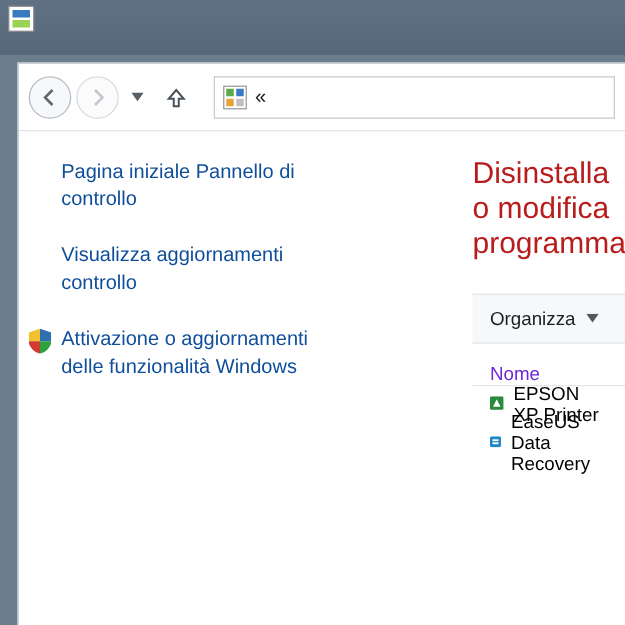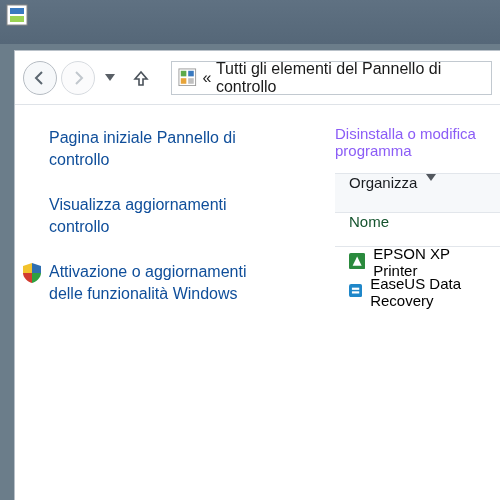--- a/index.html
+++ b/index.html
@@ -17,36 +17,36 @@
   .dropdown-caret { font-size: 12px; color: #595f66; padding: 0 6px; cursor: pointer; }
   .nav-up {
     width: 32px; height: 32px; display: flex; align-items: center; justify-content: center;
     font-size: 20px; color: #4a525a; cursor: pointer;
   }
   .addr {
     flex: 1; margin-left: 10px; height: 34px; border: 1px solid #c2c9d0;
     display: flex; align-items: center; padding: 0 6px; font-size: 16px; color: #1a1a1a; overflow: hidden;
   }
   .addr .crumb-icon { width: 20px; height: 20px; margin-right: 6px; display: inline-block; }
-  .content { display: flex; height: calc(100% - 54px); }
+  .content { display: flex; height: calc(100% - 54px); gap: 43px; }
   .sidebar { width: 280px; min-width: 280px; padding: 22px 16px 0 34px; }
   .sidebar a { display: block; color: #0f4e9a; font-size: 16px; line-height: 1.35; text-decoration: none; margin-bottom: 24px; cursor: pointer; }
   .with-shield { position: relative; }
   .shield { position: absolute; left: -26px; top: 2px; width: 18px; height: 20px; }
   .main { flex: 1; padding: 20px 0 0 40px; overflow: hidden; }
-  .main h1 { font-size: 15px; font-weight: 400; color: #8b5cf6; margin-bottom: 14px; }
+  .main h1 { font-size: 24px; font-weight: 400; color: #b91c1c; margin-bottom: 26px; }
   .main .desc { font-size: 15px; color: #222; margin-bottom: 40px; }
   .toolbar {
     height: 40px; border-top: 1px solid #e2e6eb; border-bottom: 1px solid #e2e6eb;
-    background: #f6f8fa; display: flex; padding: 0 14px; font-size: 15px; color: #1a1d21;
+    background: #f6f8fa; display: flex; align-items: center; padding: 0 14px; font-size: 15px; color: #1a1d21;
     cursor: pointer;
   }
   .list-header {
-    height: 34px; border-bottom: 1px solid #e2e6eb; display: flex; align-items: flex-start;
-    padding: 0 14px; font-size: 15px; color: #14532d;
+    height: 34px; border-bottom: 1px solid #e2e6eb; display: flex; align-items: flex-end;
+    padding: 0 14px; font-size: 15px; color: #6d28d9;
   }
   .row { height: 30px; display: flex; align-items: center; padding: 0 14px; font-size: 15px; gap: 8px; cursor: pointer; }
   .row .app-icon { width: 18px; height: 18px; display: inline-block; }
 </style>
 </head>
 <body>
 
 <div class="taskbar">
   <span class="tb-icon">
     <svg viewBox="0 0 22 22">
@@ -83,21 +83,20 @@
       <span class="crumb-icon">
         <svg viewBox="0 0 20 20">
             <rect x="1" y="1" width="18" height="18" fill="#fff" stroke="#999"></rect>
             <rect x="3" y="3" width="6" height="6" fill="#5caa4a"></rect>
             <rect x="11" y="3" width="6" height="6" fill="#3a7ac0"></rect>
             <rect x="3" y="11" width="6" height="6" fill="#e7a43a"></rect>
             <rect x="11" y="11" width="6" height="6" fill="#c0c0c0"></rect>
           </svg>
       </span>
       <span>«</span>&nbsp;
-      <span>Tutti gli elementi del Pannello di controllo</span>
     </div>
   </div>
 
   <div class="content">
     <div class="sidebar">
       <a>Pagina iniziale Pannello di controllo</a>
       <a>Visualizza aggiornamenti controllo</a>
       <a class="with-shield">
         <span class="shield">
           <svg viewBox="0 0 18 20">

